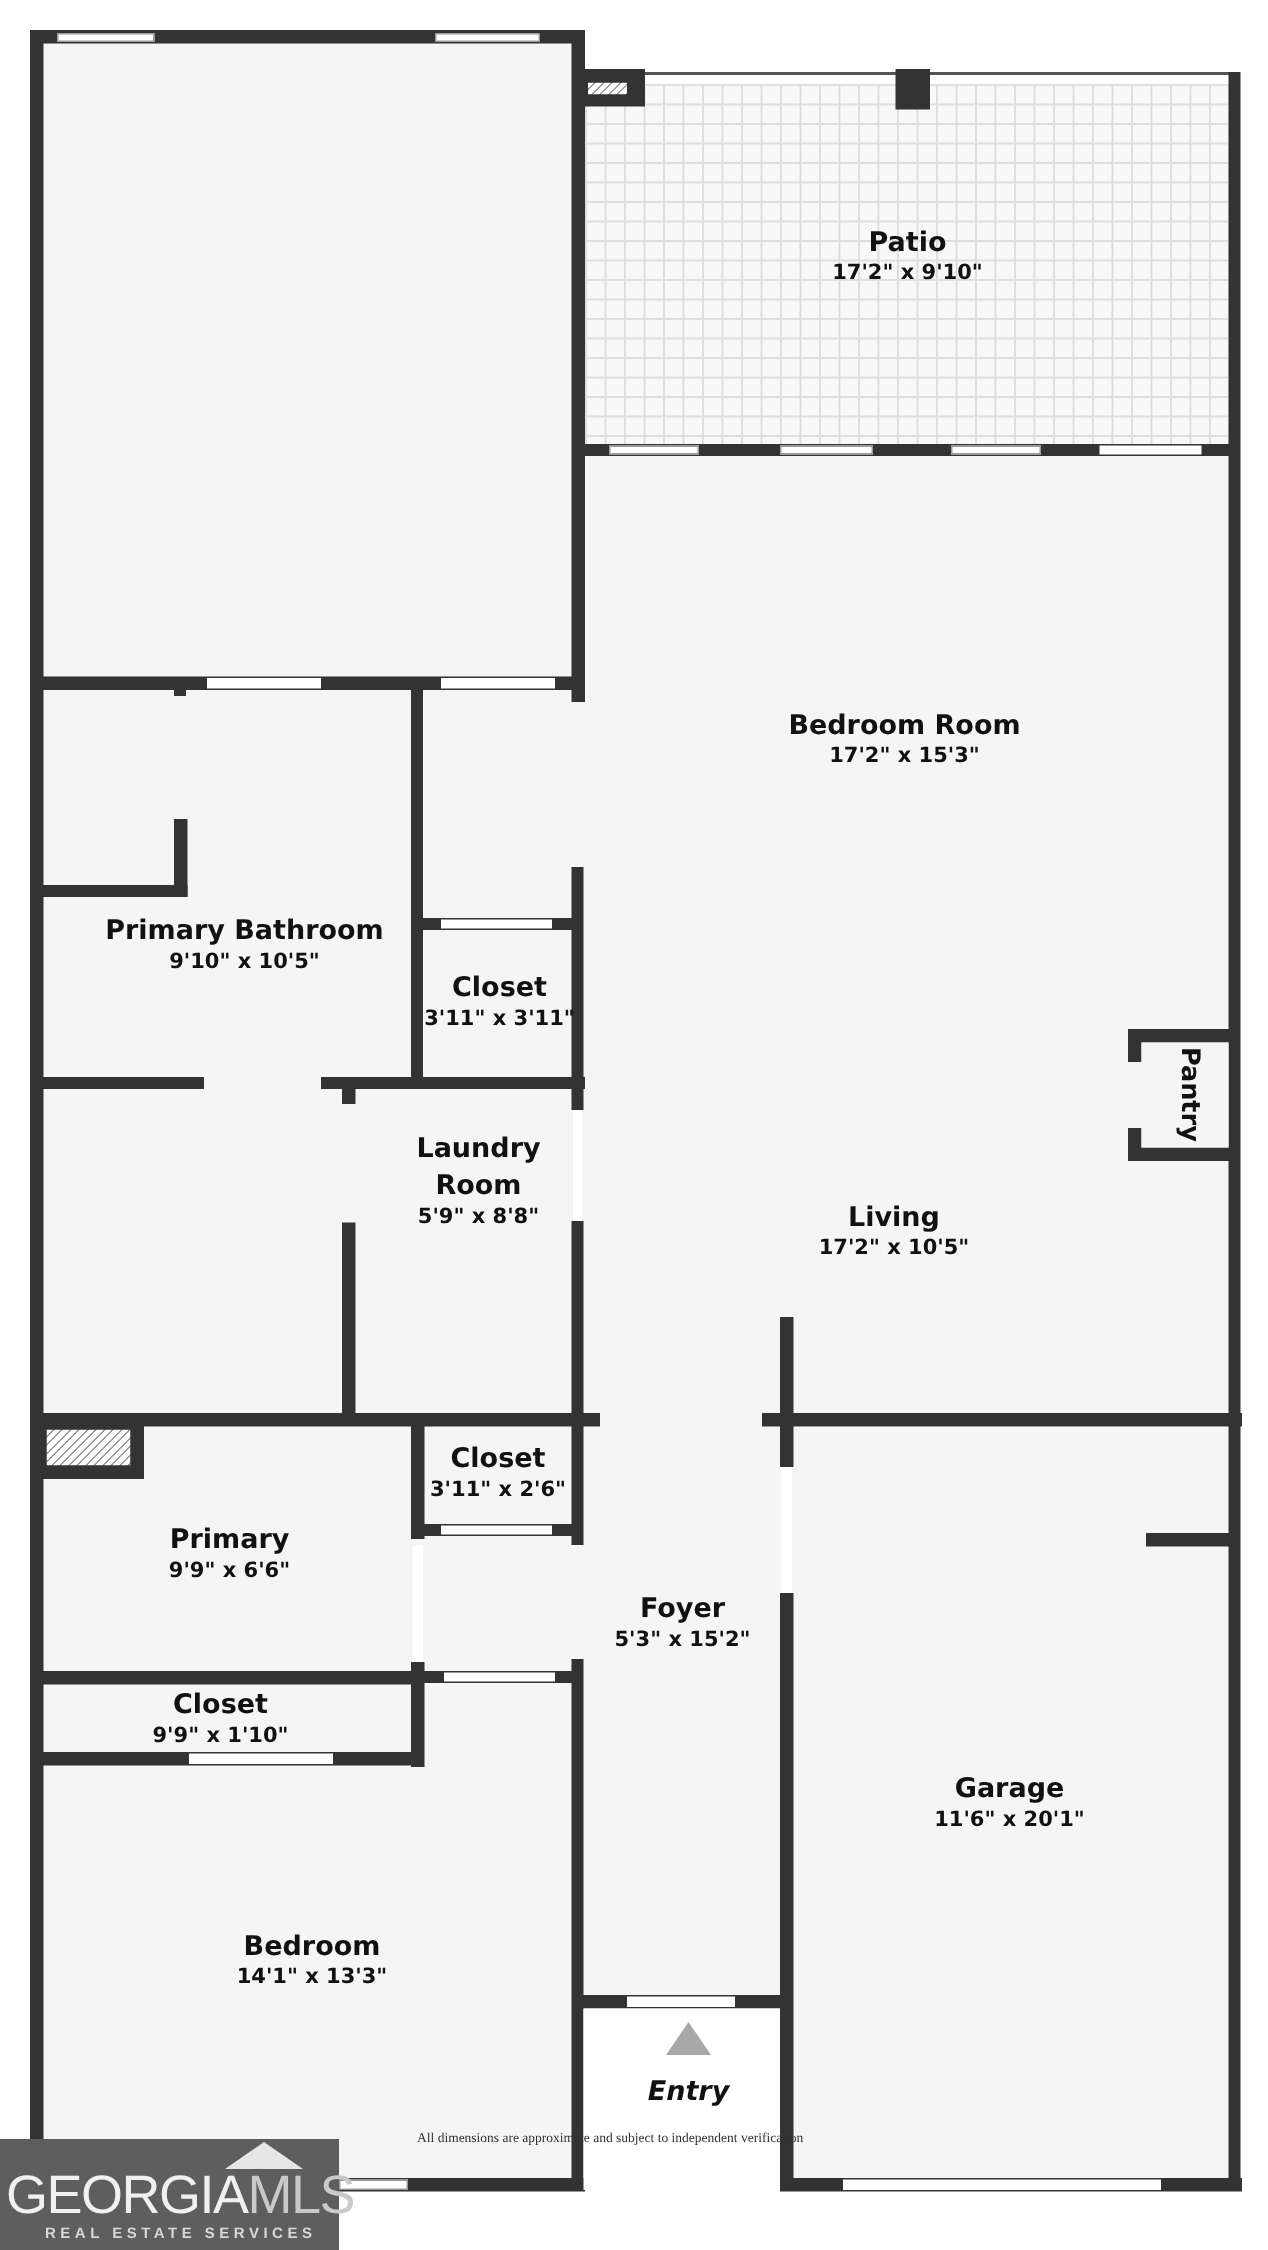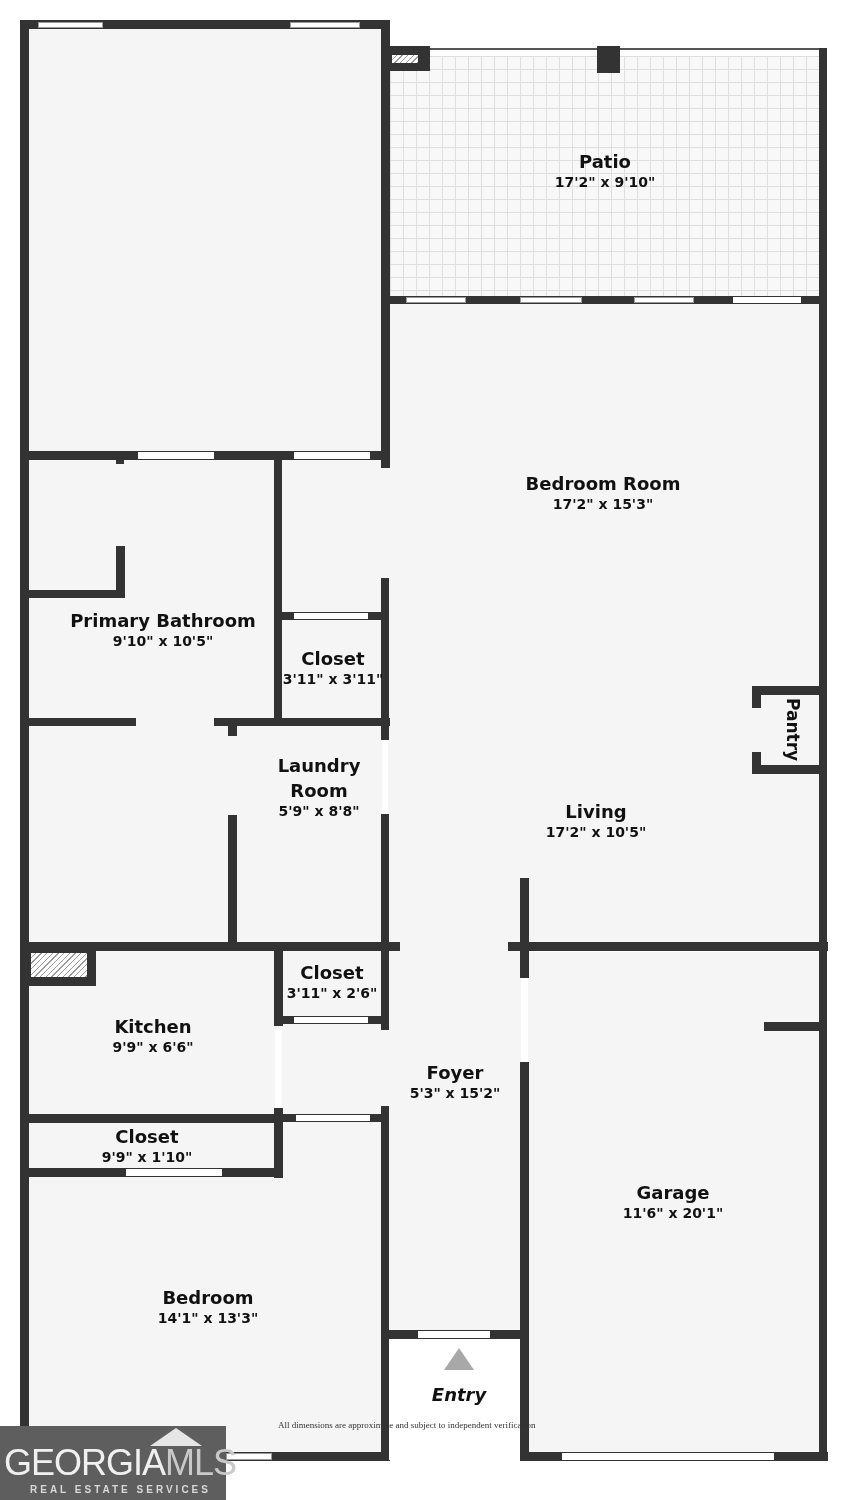--- a/index.html
+++ b/index.html
@@ -150,21 +150,21 @@
   </div>
   <div class="label" style="left:596px;top:801px;">
     <span class="name">Living</span>
     <span class="dim">17'2" x 10'5"</span>
   </div>
   <div class="label" style="left:332px;top:962px;">
     <span class="name">Closet</span>
     <span class="dim">3'11" x 2'6"</span>
   </div>
   <div class="label" style="left:153px;top:1016px;">
-    <span class="name">Kitchen</span>
+    <span class="name">Primary</span>
     <span class="dim">9'9" x 6'6"</span>
   </div>
   <div class="label" style="left:147px;top:1126px;">
     <span class="name">Closet</span>
     <span class="dim">9'9" x 1'10"</span>
   </div>
   <div class="label" style="left:455px;top:1062px;">
     <span class="name">Foyer</span>
     <span class="dim">5'3" x 15'2"</span>
   </div>

